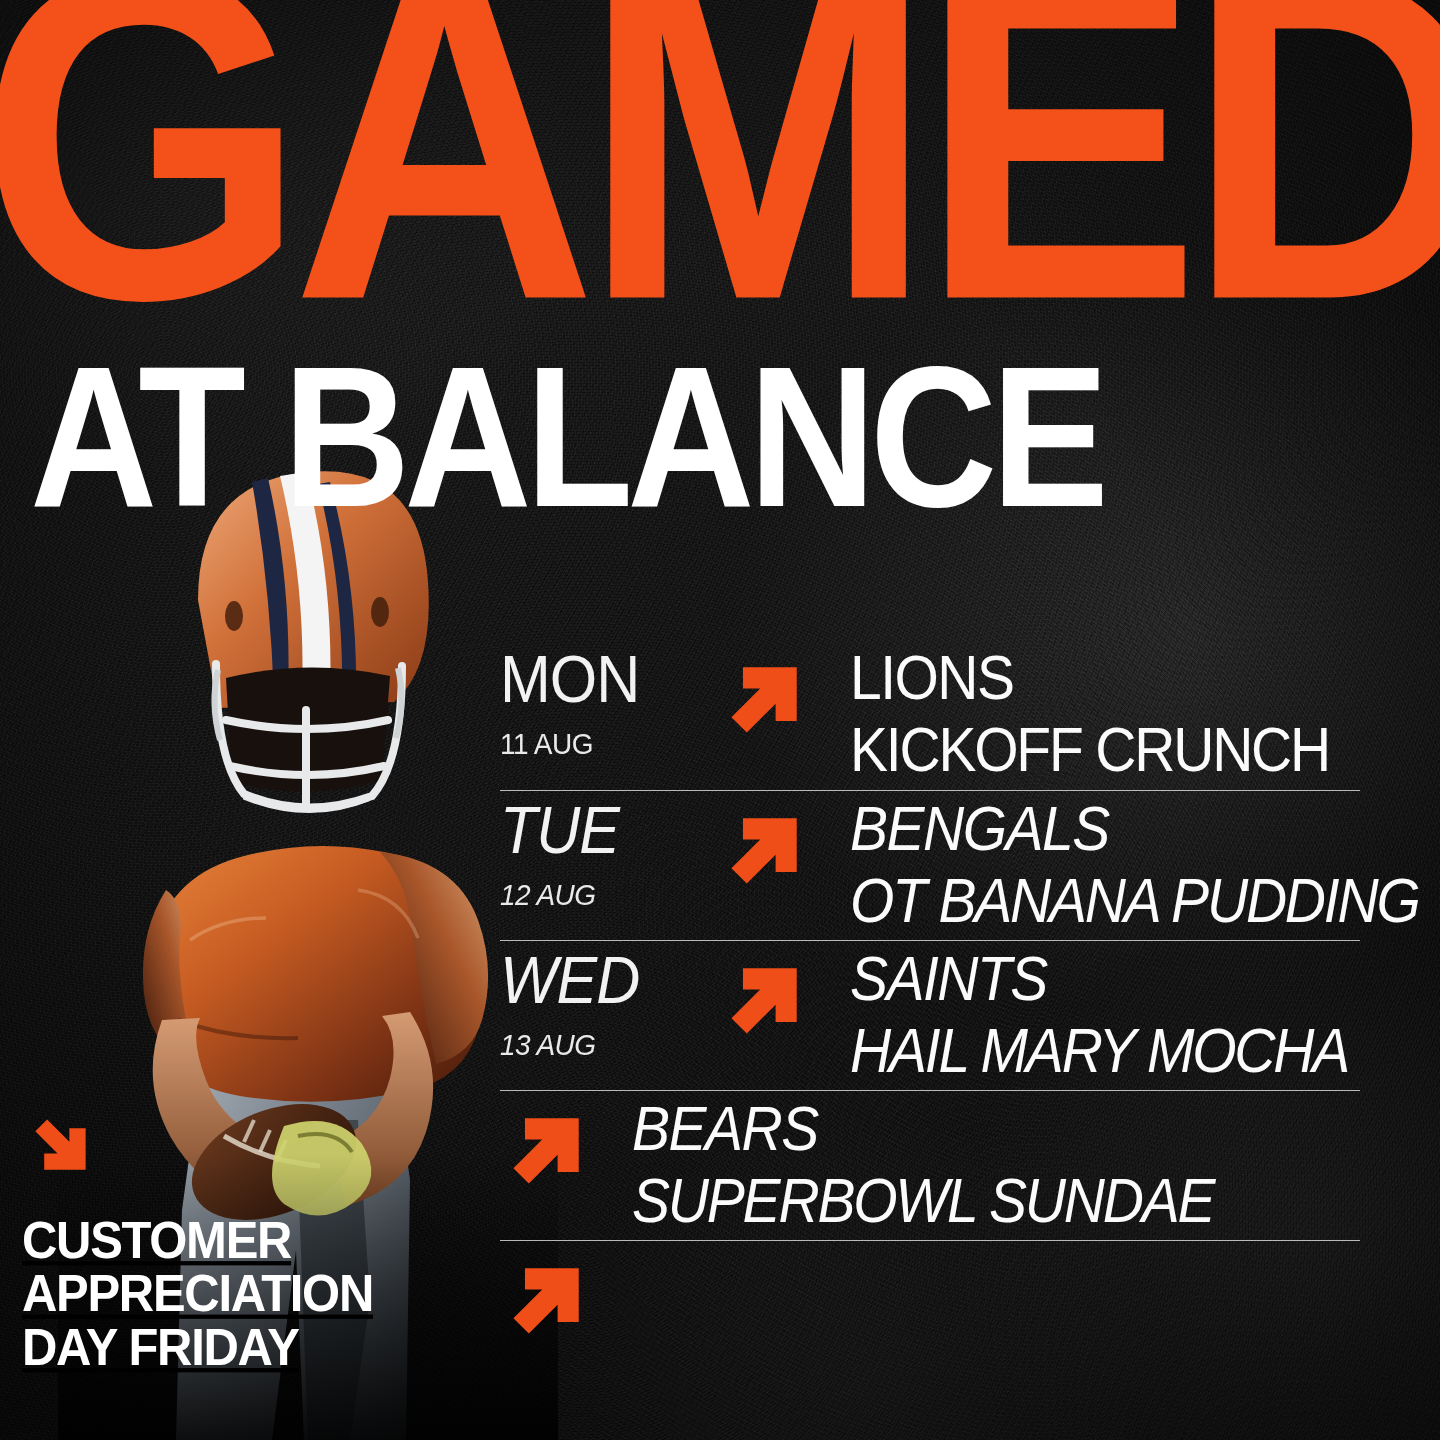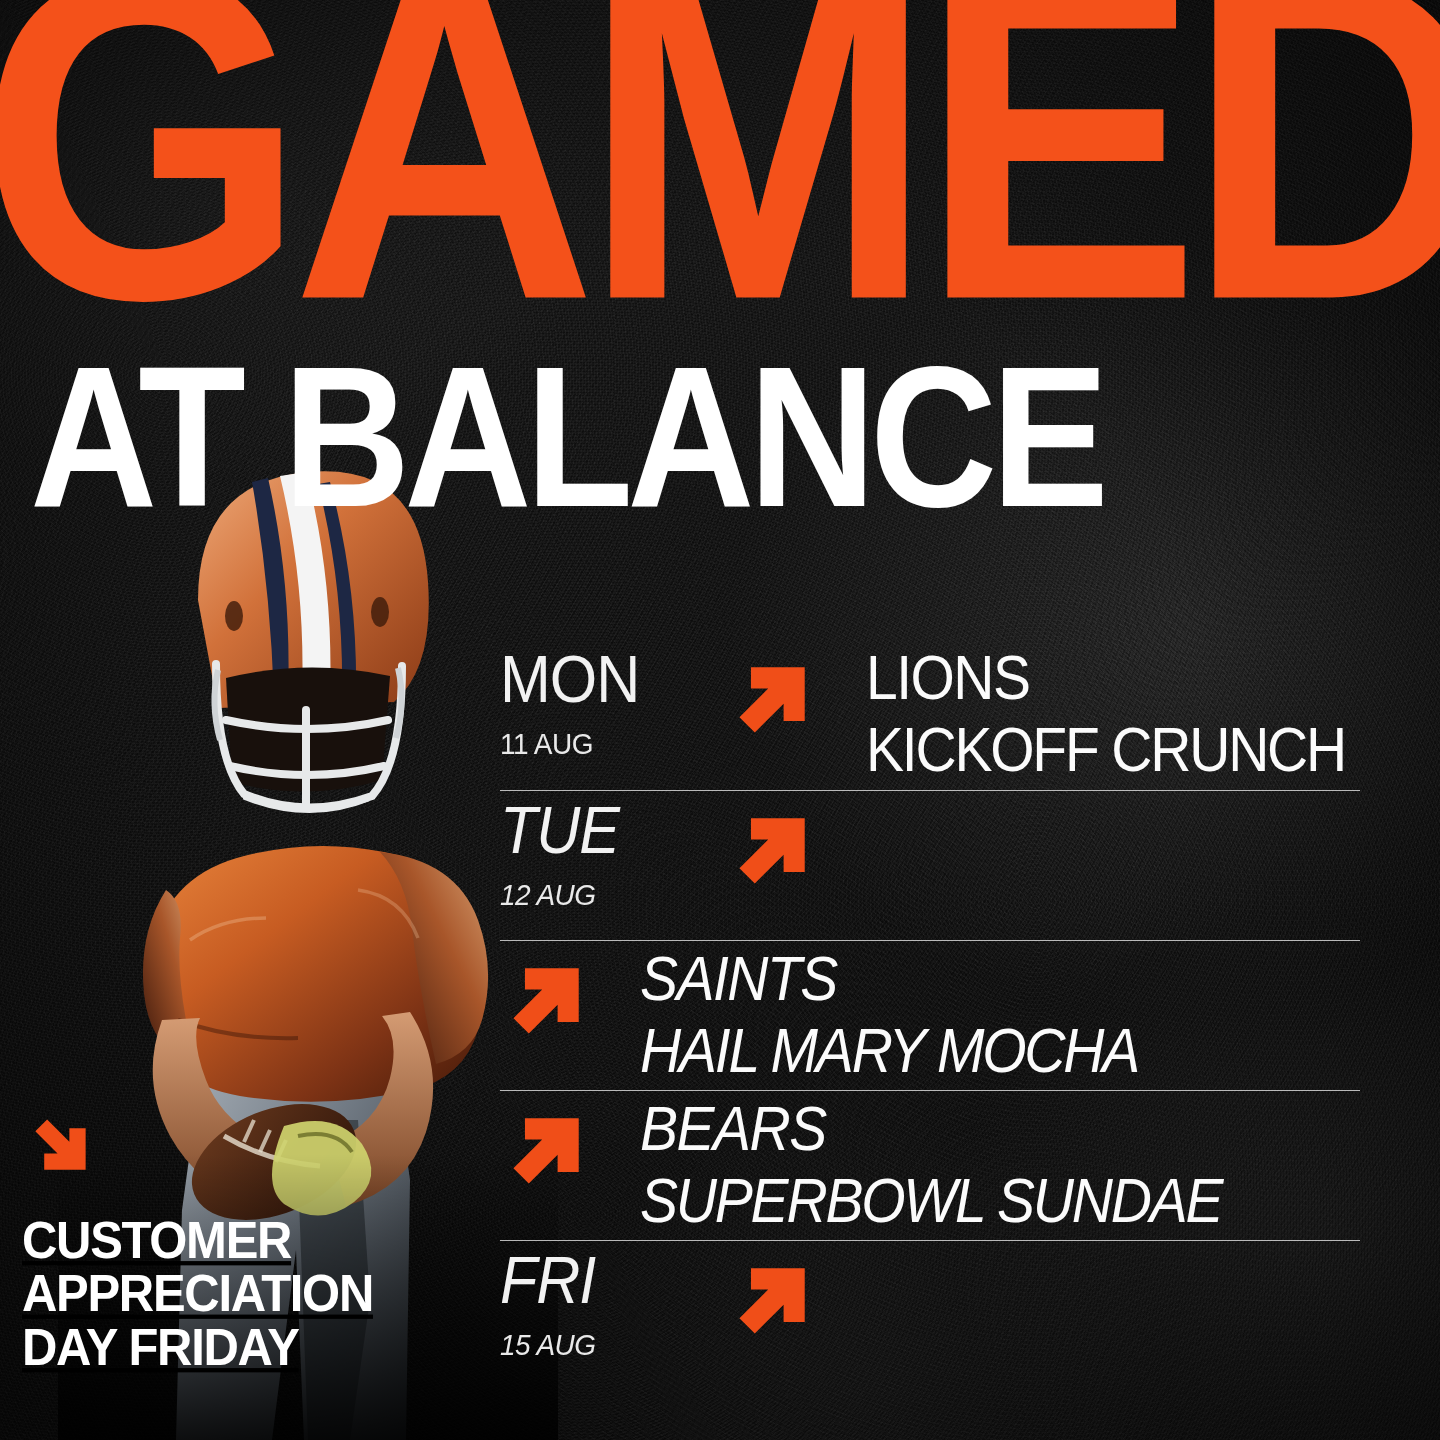--- a/index.html
+++ b/index.html
@@ -83,21 +83,20 @@
   .schedule {
     position:absolute;
     left:500px; top:640px;
     width:860px; height:800px;
   }
   .srow {
     position:relative;
     height:150px;
     display:flex;
     align-items:flex-start;
-    gap:8px;
   }
   .srow + .srow { border-top:1.6px solid rgba(233,233,233,.78);font-style:italic; }
 
   .day-col { width:218px; flex:none; padding-top:8px; }
   .day {
     font-size:61px; line-height:.92; font-weight:400;
     color:#f2f2f2; letter-spacing:-1px;
     transform:scaleY(1.1); transform-origin:left top;
     font-family:"Liberation Sans Narrow","Liberation Sans",sans-serif;
   }
@@ -264,23 +263,31 @@
     <div class="srow">
       <div class="day-col">
         <div class="day">TUE</div>
         <div class="date">12 AUG</div>
       </div>
       <div class="arrow-col">
         <svg width="96" height="96" viewBox="0 0 100 100">
           <path d="M26 18 H82 V74 H60 V56 L30 86 L14 70 L44 40 H26 Z" fill="#F04E18"></path>
         </svg>
       </div>
-    </div>
-
-    <div class="srow">
+      <div class="info-col">
+        <div class="team">BENGALS</div>
+        <div class="item">OT BANANA PUDDING</div>
+      </div>
+    </div>
+
+    <div class="srow">
+      <div class="day-col">
+        <div class="day">WED</div>
+        <div class="date">13 AUG</div>
+      </div>
       <div class="arrow-col">
         <svg width="96" height="96" viewBox="0 0 100 100">
           <path d="M26 18 H82 V74 H60 V56 L30 86 L14 70 L44 40 H26 Z" fill="#F04E18"></path>
         </svg>
       </div>
       <div class="info-col">
         <div class="team">SAINTS</div>
         <div class="item">HAIL MARY MOCHA</div>
       </div>
     </div>
@@ -291,24 +298,20 @@
           <path d="M26 18 H82 V74 H60 V56 L30 86 L14 70 L44 40 H26 Z" fill="#F04E18"></path>
         </svg>
       </div>
       <div class="info-col">
         <div class="team">BEARS</div>
         <div class="item">SUPERBOWL SUNDAE</div>
       </div>
     </div>
 
     <div class="srow">
-      <div class="day-col">
-        <div class="day">FRI</div>
-        <div class="date">15 AUG</div>
-      </div>
       <div class="arrow-col">
         <svg width="96" height="96" viewBox="0 0 100 100">
           <path d="M26 18 H82 V74 H60 V56 L30 86 L14 70 L44 40 H26 Z" fill="#F04E18"></path>
         </svg>
       </div>
     </div>
 
   </div>
 
   <div class="promo">

